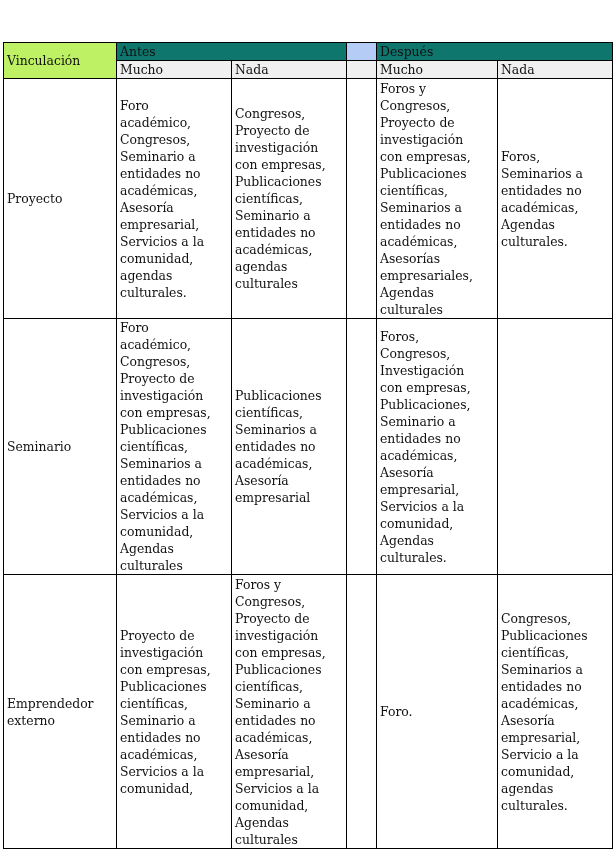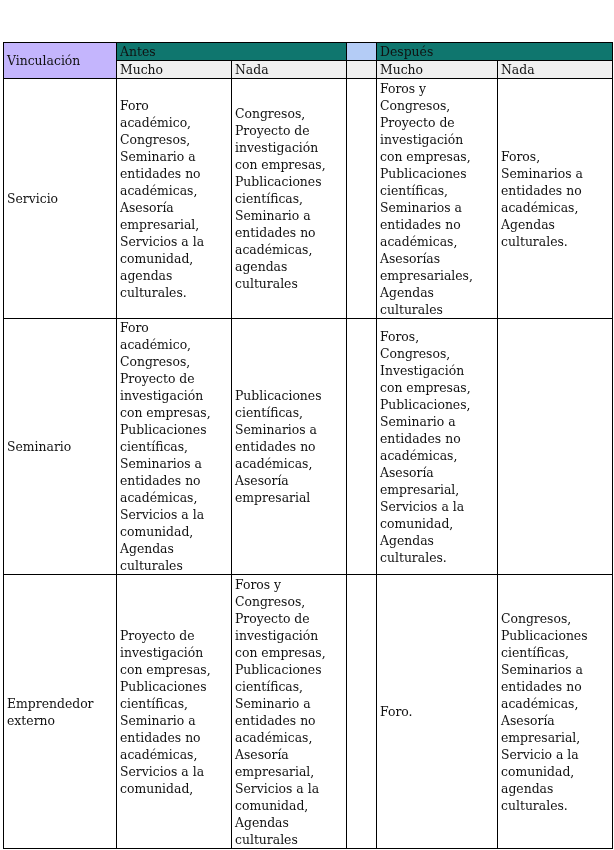--- a/index.html
+++ b/index.html
@@ -18,21 +18,21 @@
       text-align: left;
       font-weight: normal;
       overflow: hidden;
     }
     .hdr1 td, .hdr1 th { background: #0f766e; height: 17px; }
     .hdr2 td, .hdr2 th { background: #f0f0f0; height: 17px; }
     .row1 td { height: 239px; }
     .row2 td { height: 254px; }
     .row3 td { height: 273px; }
     .cell-text { white-space: pre-line; }
-    th.vinc { background: #c4b5fd; }
+    th.vinc { background: #bef264; }
     .spacer { background: transparent; }
     .hdr1 .spacer, .hdr2 .spacer { }
     .hdr1 .spacer { background: #b4ccf6; }
     .hdr2 .spacer { background: #f0f0f0; }
   </style>
 </head>
 <body>
 
 <table class="grid">
   <colgroup>
@@ -52,21 +52,21 @@
   </tr>
   <tr class="hdr2">
     <th>Mucho</th>
     <th>Nada</th>
     <th class="spacer"></th>
     <th>Mucho</th>
     <th>Nada</th>
   </tr>
 
   <tr class="row1">
-    <td class="cell-text">Servicio</td>
+    <td class="cell-text">Proyecto</td>
     <td class="cell-text">Foro
 académico,
 Congresos,
 Seminario a
 entidades no
 académicas,
 Asesoría
 empresarial,
 Servicios a la
 comunidad,

